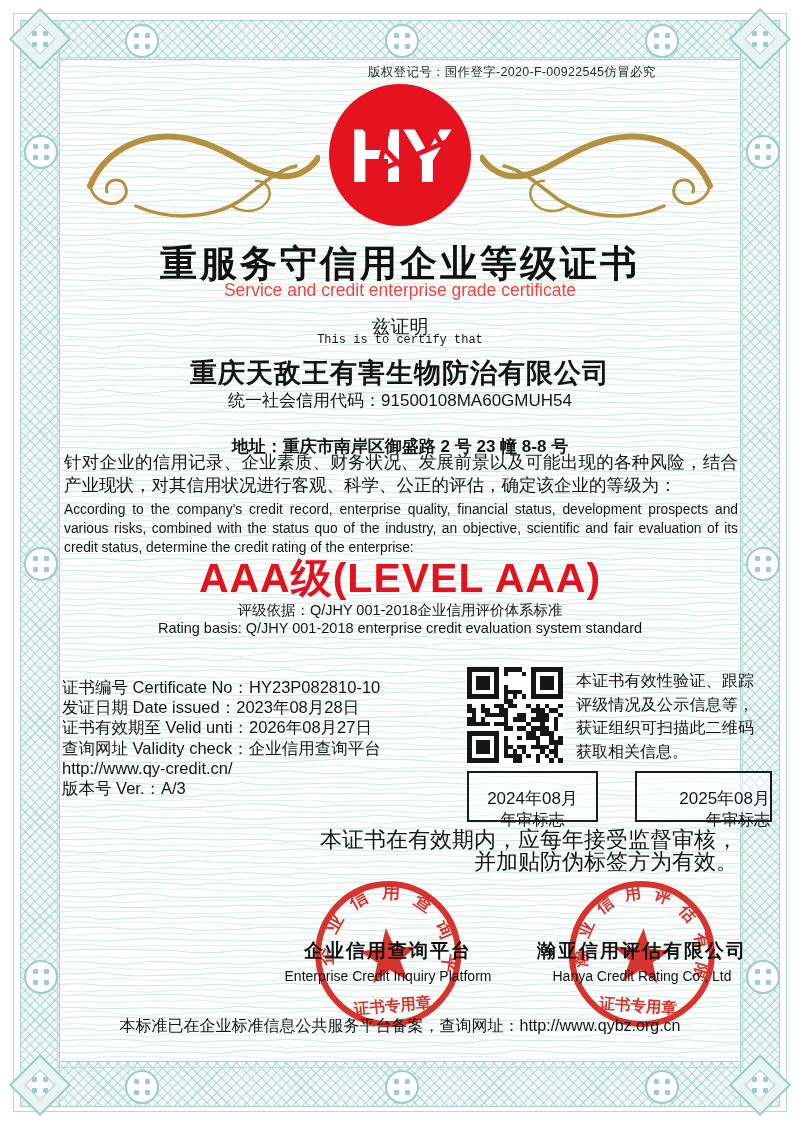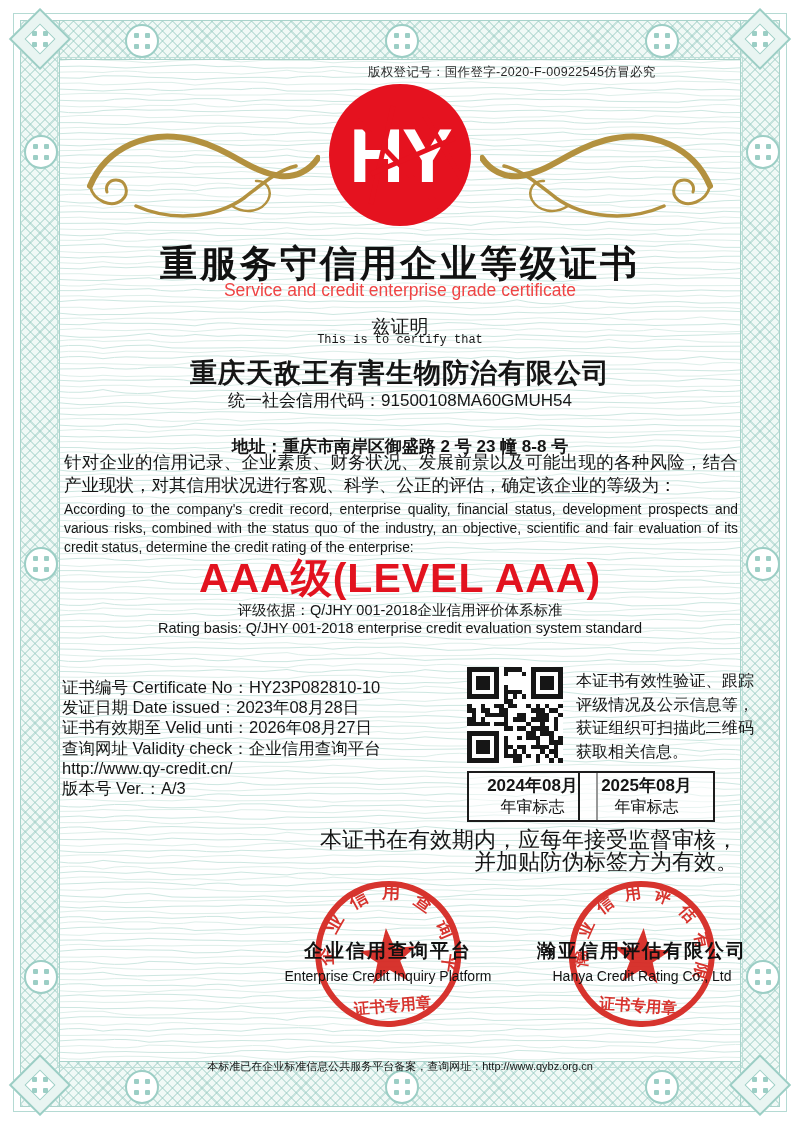--- a/index.html
+++ b/index.html
@@ -56,35 +56,35 @@
 
   #details{left:62px;top:677px;font-size:16.5px;line-height:20.2px;font-weight:500;width:400px;}
   .dline{white-space:nowrap;}
 
   #qr-box{left:467px;top:667px;width:96px;height:96px;background:#ffffff;padding:0;z-index:4;}
   #qr-note{left:576px;top:669px;width:178px;font-size:16px;line-height:23.5px;font-weight:500;text-align:justify;}
 
   .ybox{position:absolute;top:771px;height:46px;border:2.5px solid #1c1c1c;background:rgba(255,255,255,.55);
         text-align:center;z-index:4;padding-top:1px;}
   #ybox1{left:467px;width:127px;}
-  #ybox2{left:578px;width:133px;}
-  .ybox .l1{font-size:17px;font-weight:700;line-height:23px;}
+  #ybox2{left:635px;width:133px;text-align:right;}
+  .ybox .l1{font-size:17px;font-weight:400;line-height:23px;margin-top:13px;}
   .ybox .l2{font-size:16px;font-weight:500;line-height:20px;}
 
   #supervision{right:62px;top:829px;text-align:right;font-size:22px;line-height:21.5px;font-weight:500;}
 
   .seal{position:absolute;top:872px;z-index:4;opacity:.93;}
   #seal-l{left:308px;transform:rotate(-5deg);}
   #seal-r{left:562px;transform:rotate(4deg);}
   .issuer{position:absolute;top:938px;width:280px;text-align:center;z-index:5;}
   #issuer-l{left:248px;} #issuer-r{left:502px;}
   .issuer .zh{font-size:19px;font-weight:700;letter-spacing:2px;color:#111;}
   .issuer .en{font-size:14px;font-weight:500;margin-top:4px;color:#111;}
 
-  #footer{top:1059px;font-size:11px;font-weight:500;}
+  #footer{top:1016px;font-size:16px;font-weight:500;}
 </style>
 </head>
 <body>
 
 <div id="cert">
 
   <svg id="waves" width="686" height="1010" viewBox="0 0 686 1010">
       <path d="M0 4.0 Q23 0.6 46 3.3 Q69 3.4 92 5.9 Q115 3.5 138 2.8 Q161 0.9 184 4.9 Q207 2.3 230 3.6 Q253 2.2 276 5.8 Q299 3.4 322 4.6 Q345 7.3 368 4.6 Q391 1.9 414 4.0 Q437 1.4 460 3.9 Q483 1.7 506 3.9 Q529 6.1 552 2.6 Q575 1.7 598 2.9 Q621 3.9 644 5.7 Q667 2.9 690 3.1" fill="none" stroke="#deefea" stroke-width="1"></path>
       <path d="M0 9.6 Q23 8.5 46 9.8 Q69 12.2 92 9.9 Q115 8.4 138 7.8 Q161 10.8 184 9.2 Q207 12.7 230 10.9 Q253 12.0 276 9.5 Q299 11.4 322 10.2 Q345 12.9 368 10.4 Q391 9.2 414 10.5 Q437 9.8 460 9.7 Q483 12.1 506 9.7 Q529 9.0 552 8.5 Q575 8.4 598 9.5 Q621 8.6 644 10.4 Q667 12.8 690 10.5" fill="none" stroke="#cde7e1" stroke-width="1"></path>
       <path d="M0 15.2 Q23 14.1 46 15.5 Q69 12.4 92 15.9 Q115 15.3 138 15.5 Q161 14.7 184 17.1 Q207 15.5 230 13.2 Q253 17.8 276 13.3 Q299 18.1 322 15.8 Q345 16.7 368 13.7 Q391 12.9 414 16.4 Q437 16.7 460 14.9 Q483 15.4 506 16.0 Q529 15.8 552 15.4 Q575 14.6 598 16.6 Q621 15.2 644 13.8 Q667 14.0 690 15.2" fill="none" stroke="#deefea" stroke-width="1"></path>

